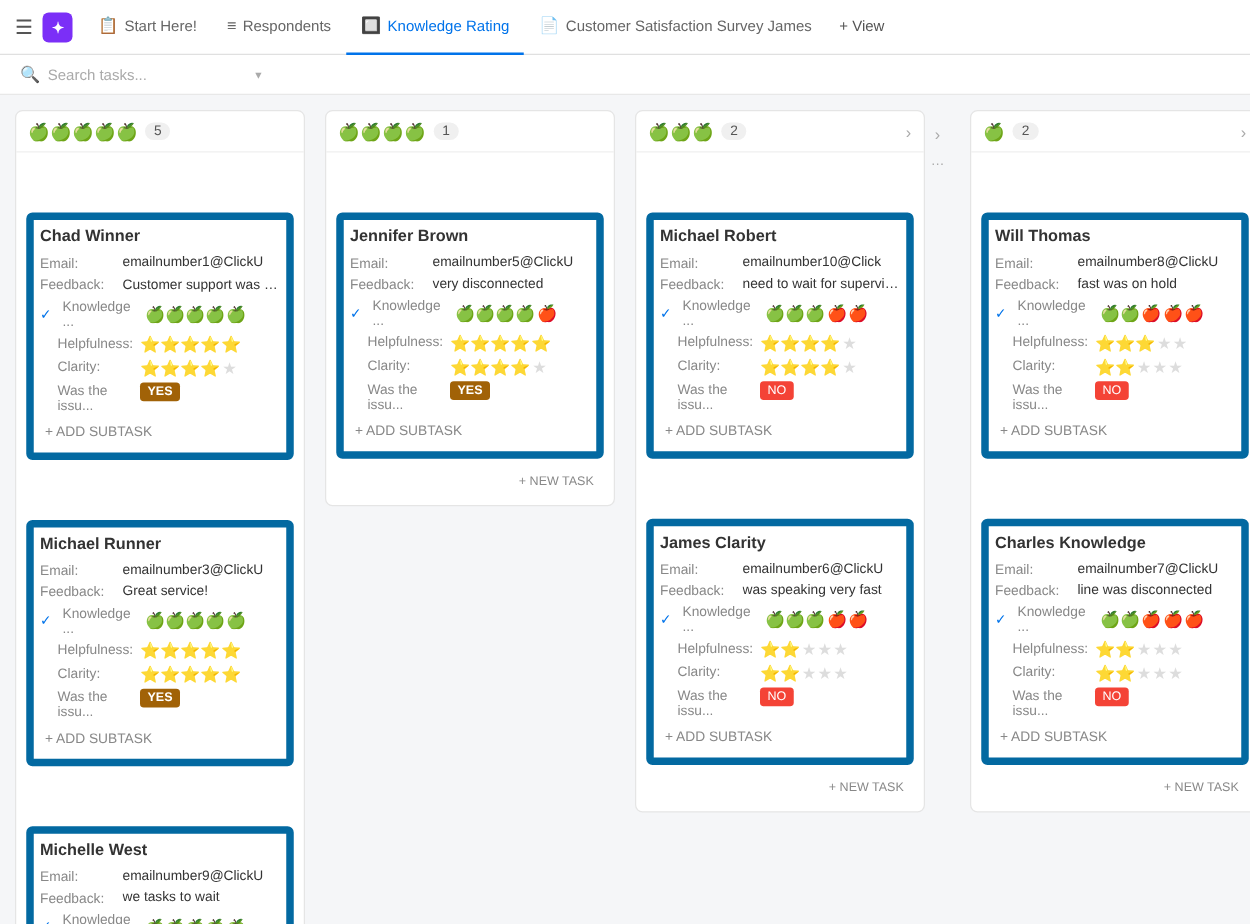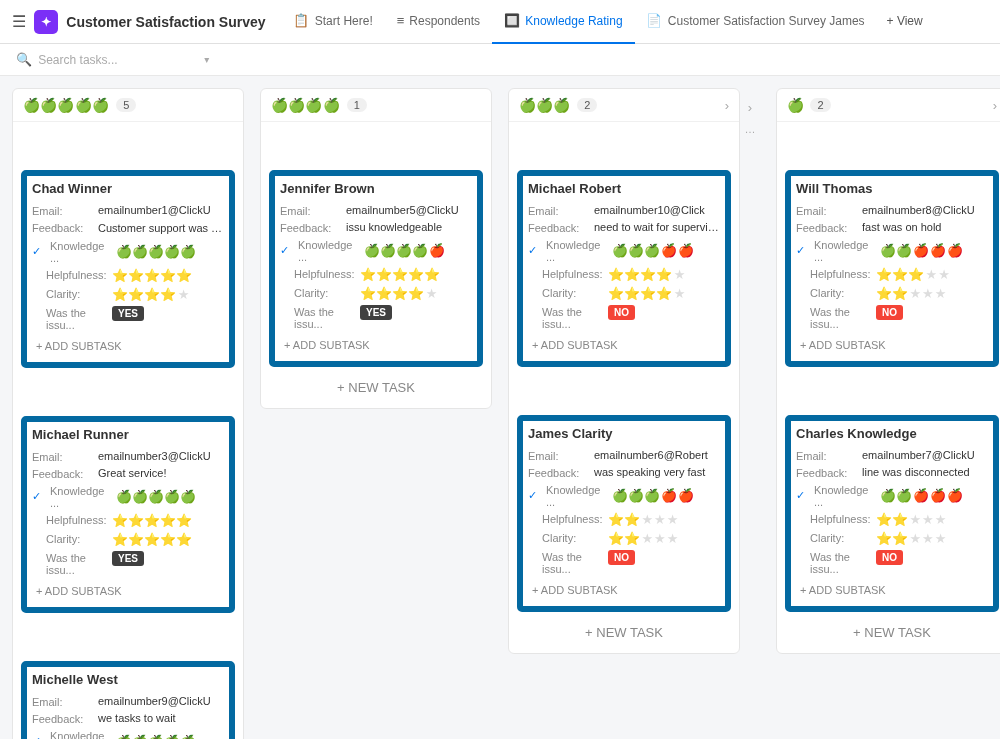--- a/index.html
+++ b/index.html
@@ -40,41 +40,40 @@
     .card { background: #fff; border: 6px solid #0369a1; border-radius: 5px; padding: 5px; margin-top: 40px; }
     .card-name { font-size: 13px; font-weight: 600; color: #333; margin-bottom: 8px; }
     .card-row { display: flex; align-items: flex-start; margin-bottom: 4px; gap: 4px; }
     .card-label { color: #888; font-size: 11px; width: 62px; flex-shrink: 0; padding-top: 1px; }
     .card-value { font-size: 11px; color: #333; flex: 1; overflow: hidden; text-overflow: ellipsis; white-space: nowrap; }
     .card-stars { display: flex; gap: 1px; font-size: 13px; }
     .card-apples { display: flex; gap: 1px; font-size: 13px; }
     
     .card-check { width: 12px; flex-shrink: 0; color: #0073ea; font-size: 11px; margin-right: 2px; }
     
-    .badge-yes { background: #404040; color: white; font-size: 10px; font-weight: bold; padding: 2px 6px; border-radius: 3px; }
-    .badge-no { background: #f44336; color: white; font-size: 10px; font-weight: bold; padding: 2px 6px; border-radius: 3px; }
+    .badge-yes { background: #a16207; color: white; font-size: 10px; font-weight: bold; padding: 2px 6px; border-radius: 3px; }
+    .badge-no { background: #f44336; color: white; font-size: 10px; font-weight: normal; padding: 2px 6px; border-radius: 3px; }
     
     .add-subtask { color: #888; font-size: 11px; padding: 5px 4px; cursor: pointer; display: flex; align-items: center; gap: 3px; }
     
-    .new-task { color: #888; font-size: 13px; padding: 5px 8px; cursor: pointer; text-align: center; }
+    .new-task { color: #888; font-size: 10px; padding: 5px 8px; cursor: pointer; text-align: right; }
 
     .feedback-text { font-size: 11px; color: #333; line-height: 1.3; }
     
     .knowledge-row { display: flex; align-items: center; }
     
     .partial-col { width: 20px; min-width: 20px; display: flex; flex-direction: column; align-items: center; justify-content: flex-start; padding-top: 12px; gap: 4px; }
     .partial-arrow { color: #aaa; font-size: 13px; cursor: pointer; }
   </style>
 </head>
 <body>
 
 <div class="header">
   <span class="header-menu">☰</span>
   <div class="header-logo">✦</div>
-  <span class="header-title">Customer Satisfaction Survey</span>
 
   <div class="nav-tabs">
     <div class="nav-tab">
       <span class="nav-tab-icon">📋</span>
       <span>Start Here!</span>
     </div>
     <div class="nav-tab">
       <span class="nav-tab-icon">≡</span>
       <span>Respondents</span>
     </div>
@@ -195,21 +194,21 @@
     <div class="cards">
 
       <div class="card">
         <div class="card-name">Jennifer Brown</div>
         <div class="card-row">
           <span class="card-label">Email:</span>
           <span class="card-value">emailnumber5@ClickU</span>
         </div>
         <div class="card-row">
           <span class="card-label">Feedback:</span>
-          <span class="card-value">issu knowledgeable</span>
+          <span class="card-value">very disconnected</span>
         </div>
         <div class="card-row knowledge-row">
           <span class="card-check">✓</span>
           <span class="card-label">Knowledge ...</span>
           <div class="card-apples">🍏🍏🍏🍏<span style="color:#ccc; font-size:13px">🍎</span></div>
         </div>
         <div class="card-row">
           <span class="card-label" style="margin-left:14px">Helpfulness:</span>
           <div class="card-stars">⭐⭐⭐⭐⭐</div>
         </div>
@@ -264,21 +263,21 @@
             <span class="card-label" style="margin-left:14px">Was the issu...</span>
             <span class="badge-no">NO</span>
           </div>
           <div class="add-subtask">+ ADD SUBTASK</div>
         </div>
 
         <div class="card">
           <div class="card-name">James Clarity</div>
           <div class="card-row">
             <span class="card-label">Email:</span>
-            <span class="card-value">emailnumber6@Robert</span>
+            <span class="card-value">emailnumber6@ClickU</span>
           </div>
           <div class="card-row">
             <span class="card-label">Feedback:</span>
             <span class="card-value">was speaking very fast</span>
           </div>
           <div class="card-row knowledge-row">
             <span class="card-check">✓</span>
             <span class="card-label">Knowledge ...</span>
             <div class="card-apples">🍏🍏🍏<span style="color:#ccc; font-size:13px">🍎</span><span style="color:#ccc; font-size:13px">🍎</span></div>
           </div>

